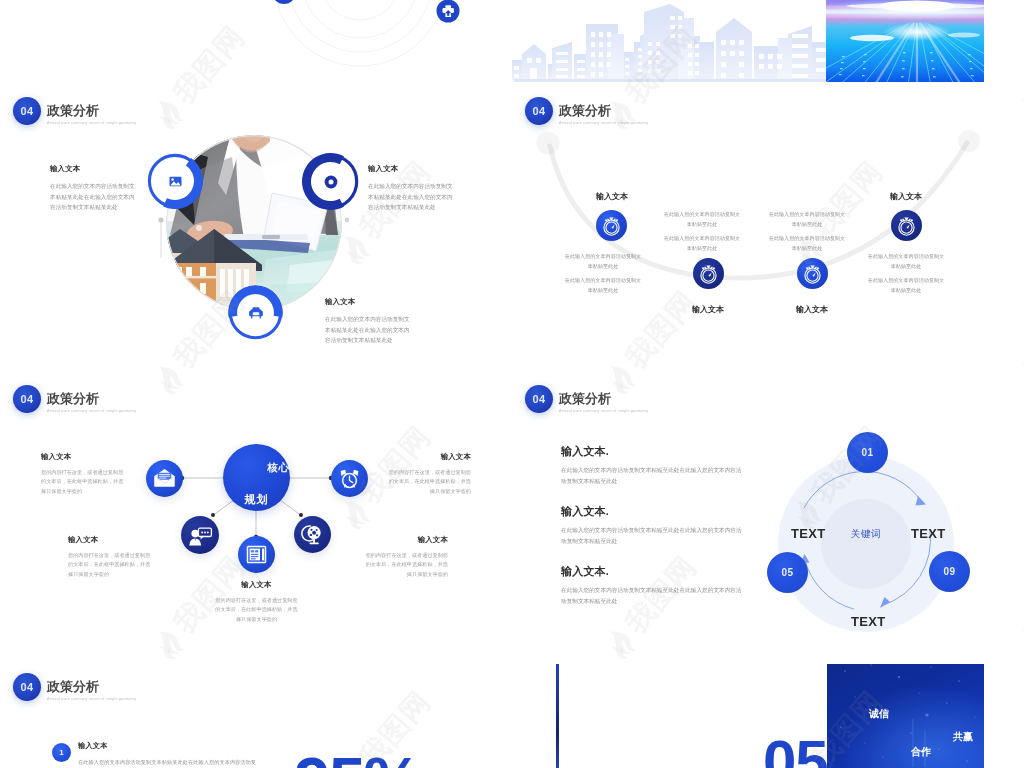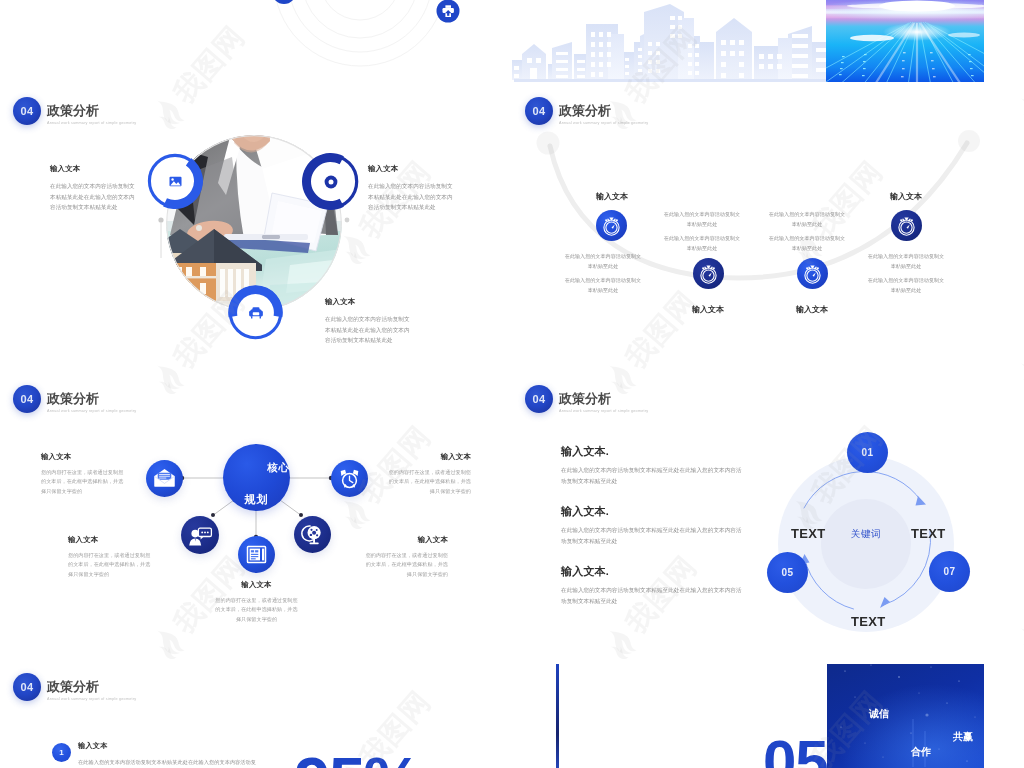--- a/index.html
+++ b/index.html
@@ -774,21 +774,21 @@
       </g>
       <path d="M162 62 L170 70.5 L159.5 71.5 Z" fill="#7b9cf2"></path>
       <path d="M134 168 L124 174 L128.5 163 Z" fill="#7b9cf2"></path>
       <path d="M44 130 L48.5 120 L53.5 128.5 Z" fill="#7b9cf2"></path>
     </svg>
 
     <div class="knum n1">
         <span>01</span>
       </div>
     <div class="knum n2">
-        <span>07</span>
+        <span>09</span>
       </div>
     <div class="knum n3">
         <span>05</span>
       </div>
 
     <div class="ktxt" style="left:279px;top:126px">TEXT</div>
     <div class="ktxt" style="left:399px;top:126px">TEXT</div>
     <div class="ktxt" style="left:339px;top:214px">TEXT</div>
     <div class="kword">关键词</div>
   </div>

